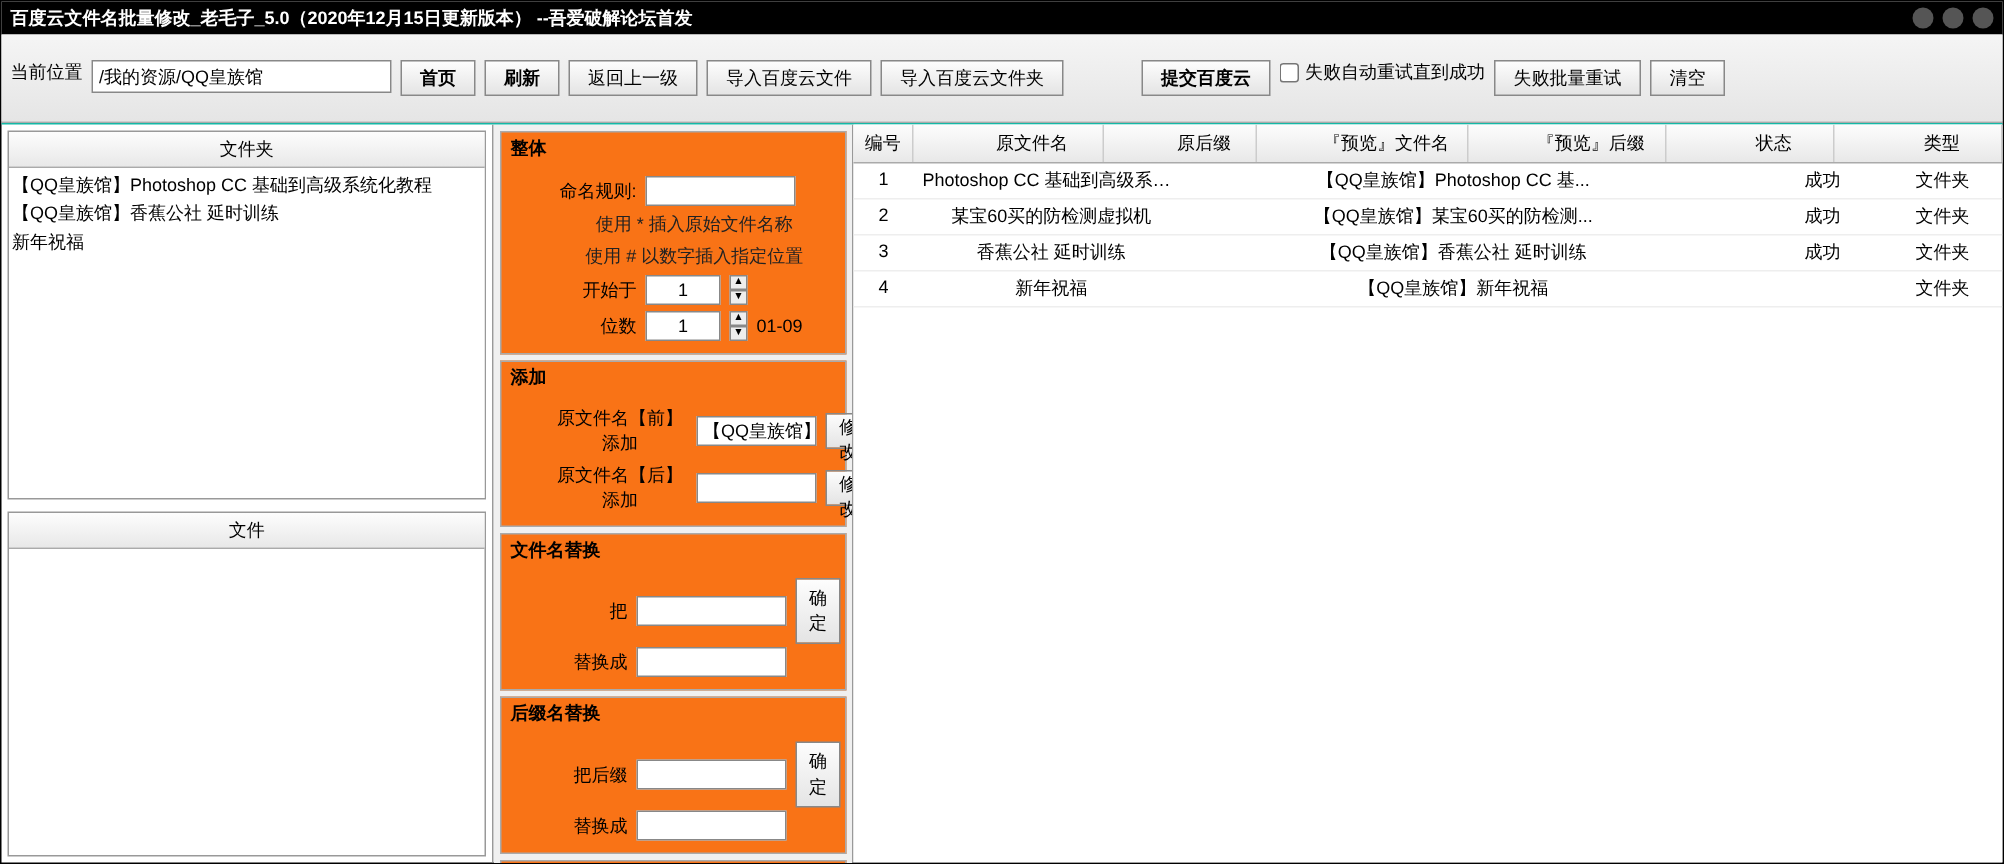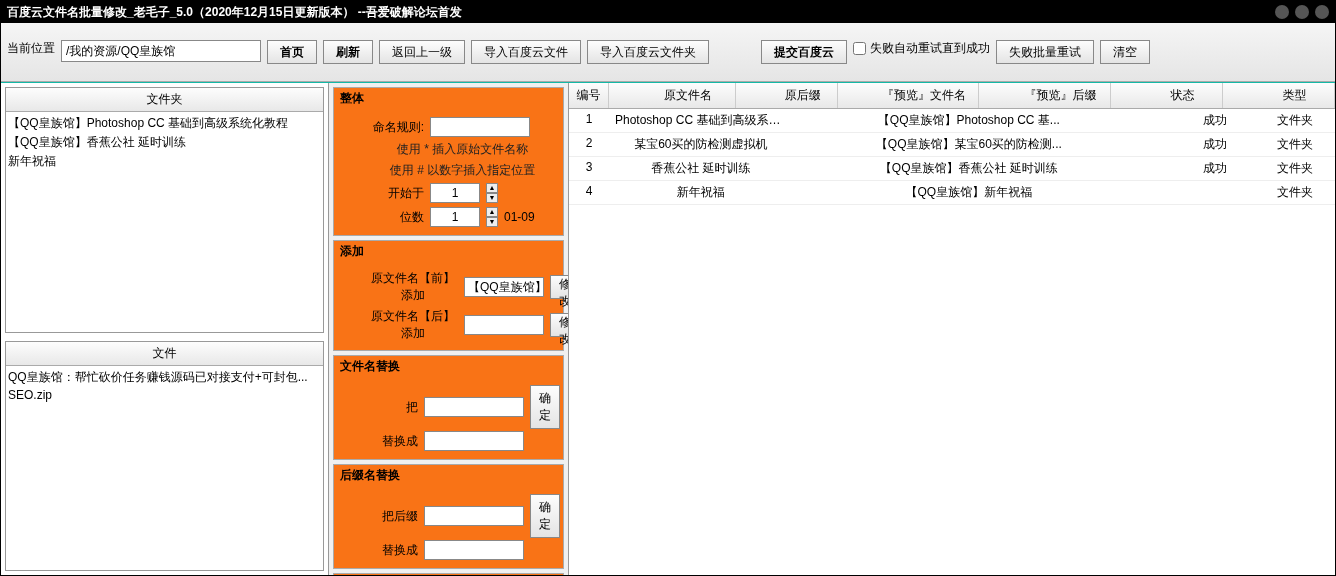--- a/index.html
+++ b/index.html
@@ -94,24 +94,20 @@
       <div class="list-panel top">
         <div class="list-header">文件夹</div>
         <div class="list-body" id="folders-list">
             <div>【QQ皇族馆】Photoshop CC 基础到高级系统化教程</div>
             <div>【QQ皇族馆】香蕉公社 延时训练</div>
             <div>新年祝福</div>
           </div>
       </div>
       <div class="list-panel bottom">
         <div class="list-header">文件</div>
-        <div class="list-body" id="files-list">
-            <div>QQ皇族馆：帮忙砍价任务赚钱源码已对接支付+可封包...</div>
-            <div>SEO.zip</div>
-          </div>
       </div>
     </div>
 
     <div class="mid">
       <div class="group">
         <div class="group-title">整体</div>
         <div class="group-body">
           <div class="row">
             <span class="lbl">命名规则:</span>
             <input class="txt lg" value="" style="">

